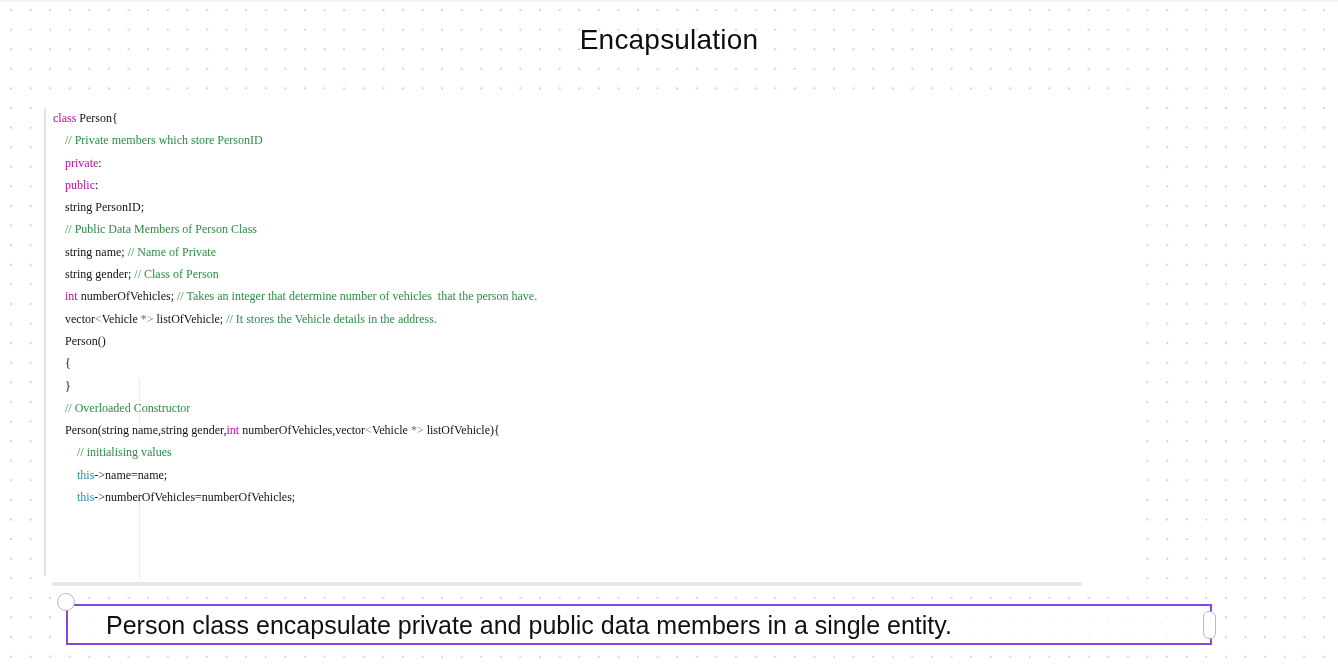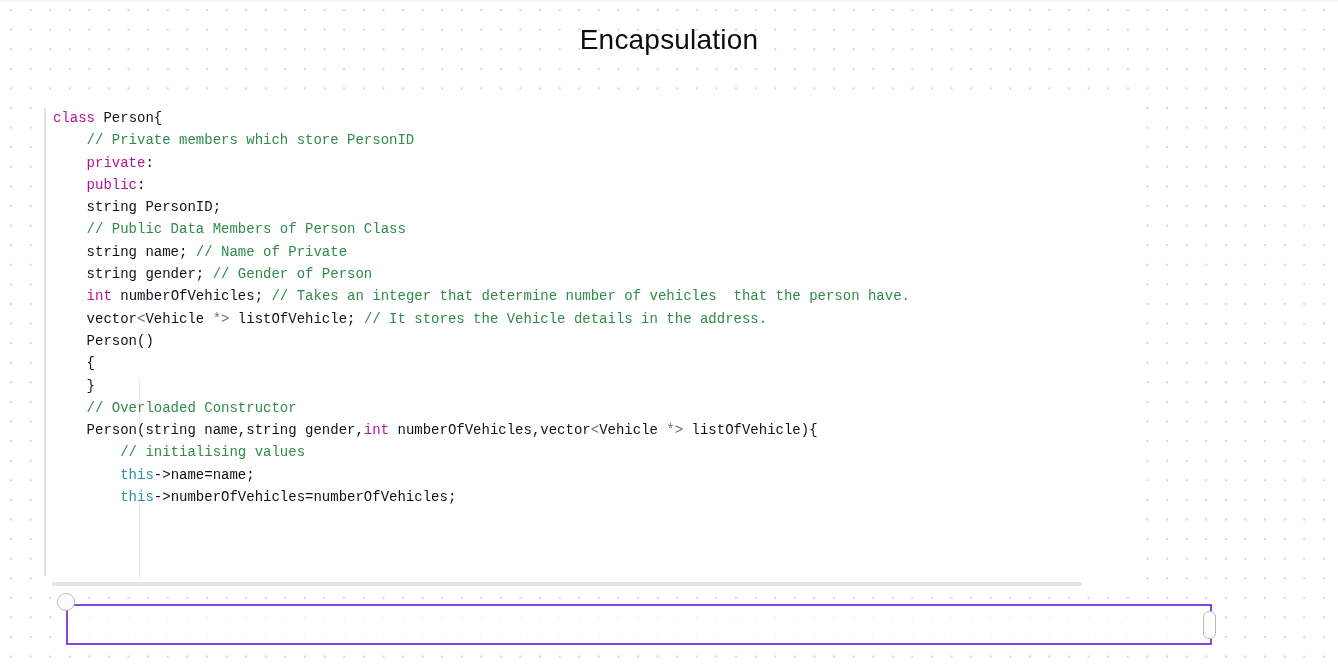--- a/index.html
+++ b/index.html
@@ -69,22 +69,22 @@
   }
   #code-inner {
     position: absolute;
     left: 9px;
     top: 0;
     right: 0;
     bottom: 0;
     padding-top: 1px;
   }
   .code-line {
-    font-family: Liberation Mono, monospace;
-    font-size: 14px;
+    font-family: Liberation Serif, serif;
+    font-size: 12px;
     line-height: 22.3px;
     white-space: pre;
     color: #11111a;
     height: 22.3px;
   }
   .tok-kw      { color: #b2129a; }
   .tok-cmt     { color: #2e8b49; }
   .tok-this    { color: #2b8fa8; }
   .tok-plain   { color: #11111a; }
   .tok-punct   { color: #6f6f78; }
@@ -187,34 +187,35 @@
   <div id="indent-guide-1"></div>
   <div id="indent-guide-2"></div>
   <div id="code-inner">
       <div class="code-line"><span class="tok-kw">class </span><span class="tok-plain">Person{</span></div>
       <div class="code-line"><span class="tok-plain">    </span><span class="tok-cmt">// Private members which store PersonID</span></div>
       <div class="code-line"><span class="tok-plain">    </span><span class="tok-kw">private</span><span class="tok-plain">:</span></div>
       <div class="code-line"><span class="tok-plain">    </span><span class="tok-kw">public</span><span class="tok-plain">:</span></div>
       <div class="code-line"><span class="tok-plain">    string PersonID;</span></div>
       <div class="code-line"><span class="tok-plain">    </span><span class="tok-cmt">// Public Data Members of Person Class</span></div>
       <div class="code-line"><span class="tok-plain">    string name; </span><span class="tok-cmt">// Name of Private</span></div>
-      <div class="code-line"><span class="tok-plain">    string gender; </span><span class="tok-cmt">// Gender of Person</span></div>
+      <div class="code-line"><span class="tok-plain">    string gender; </span><span class="tok-cmt">// Class of Person</span></div>
       <div class="code-line"><span class="tok-plain">    </span><span class="tok-kw">int</span><span class="tok-plain"> numberOfVehicles; </span><span class="tok-cmt">// Takes an integer that determine number of vehicles  that the person have.</span></div>
       <div class="code-line"><span class="tok-plain">    vector</span><span class="tok-punct">&lt;</span><span class="tok-plain">Vehicle </span><span class="tok-punct">*&gt;</span><span class="tok-plain"> listOfVehicle; </span><span class="tok-cmt">// It stores the Vehicle details in the address.</span></div>
       <div class="code-line"><span class="tok-plain">    Person()</span></div>
       <div class="code-line"><span class="tok-plain">    {</span></div>
       <div class="code-line"><span class="tok-plain">    }</span></div>
       <div class="code-line"><span class="tok-plain">    </span><span class="tok-cmt">// Overloaded Constructor</span></div>
       <div class="code-line"><span class="tok-plain">    Person(string name,string gender,</span><span class="tok-kw">int</span><span class="tok-plain"> numberOfVehicles,vector</span><span class="tok-punct">&lt;</span><span class="tok-plain">Vehicle </span><span class="tok-punct">*&gt;</span><span class="tok-plain"> listOfVehicle){</span></div>
       <div class="code-line"><span class="tok-plain">        </span><span class="tok-cmt">// initialising values</span></div>
       <div class="code-line"><span class="tok-plain">        </span><span class="tok-this">this</span><span class="tok-plain">-&gt;name=name;</span></div>
       <div class="code-line"><span class="tok-plain">        </span><span class="tok-this">this</span><span class="tok-plain">-&gt;numberOfVehicles=numberOfVehicles;</span></div>
     </div>
 </div>
 
 <div id="code-scrollbar-track">
   <div id="code-scrollbar-thumb"></div>
 </div>
 
 <div id="caption-box">
+  <div id="caption-text">Person class encapsulate private and public data members in a single entity.</div>
   <div id="caption-handle-rotate"></div>
   <div id="caption-handle-right"></div>
 </div>
 
 </body></html>

